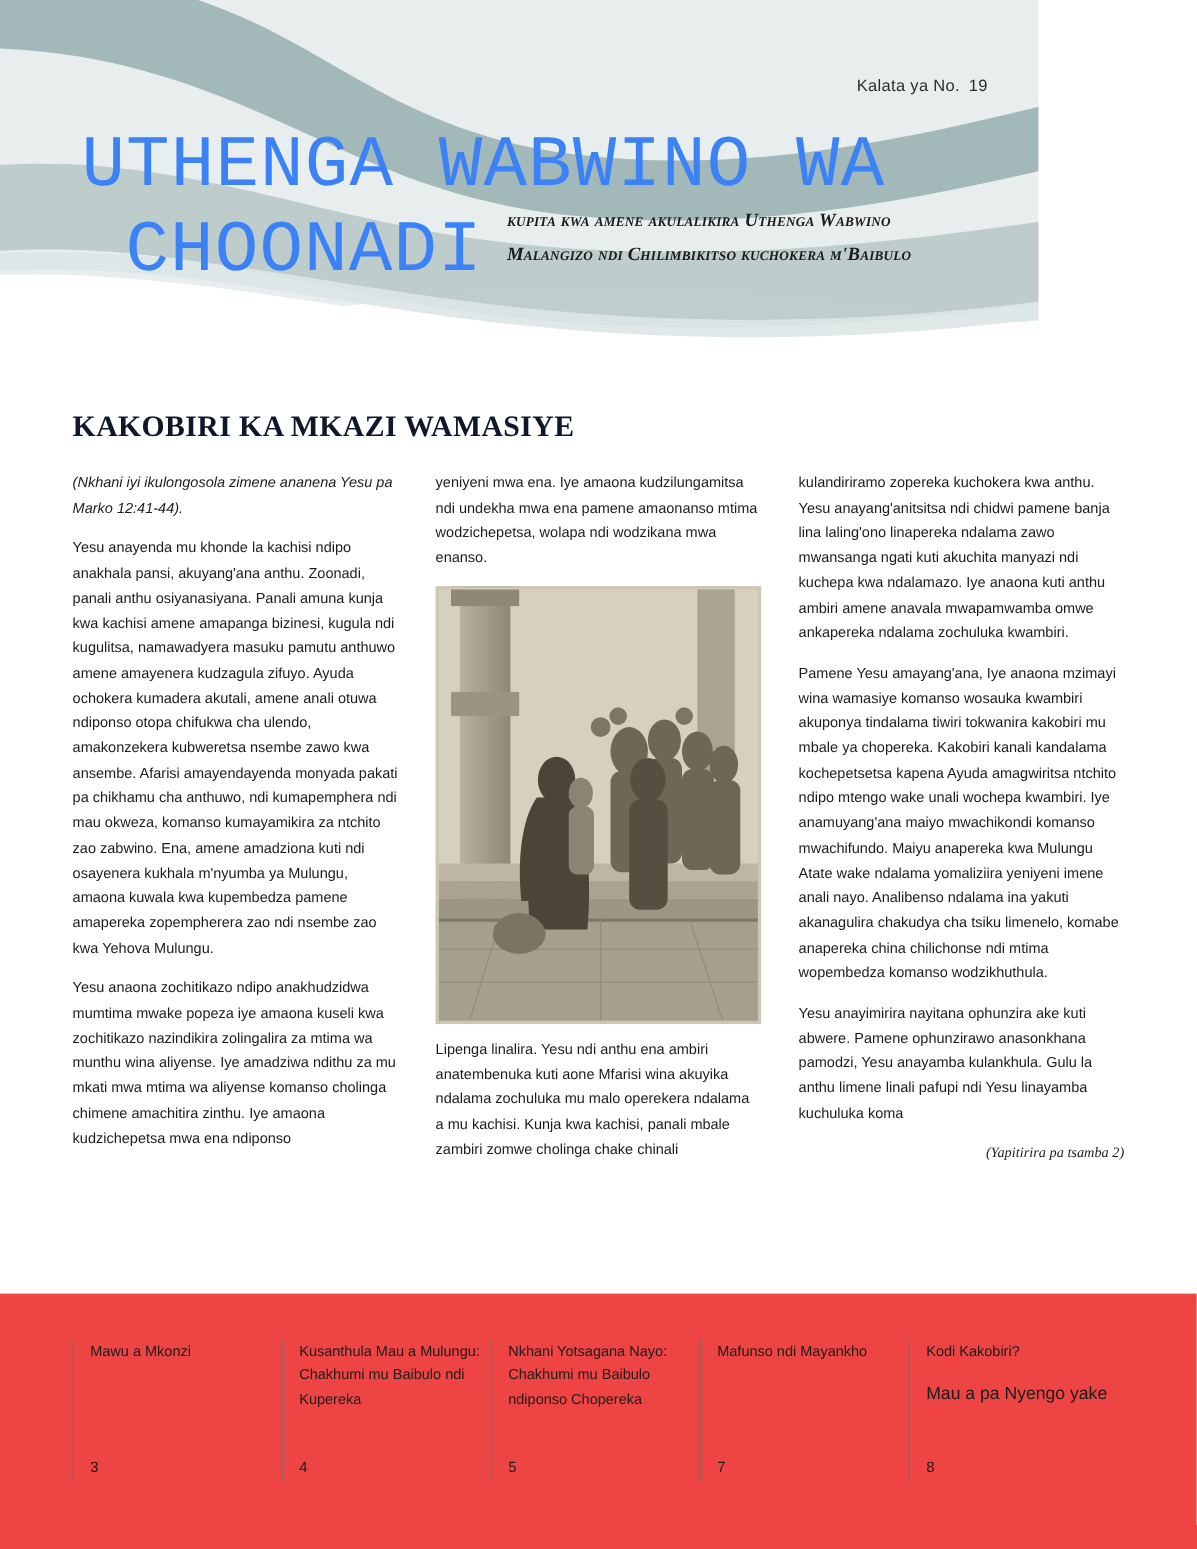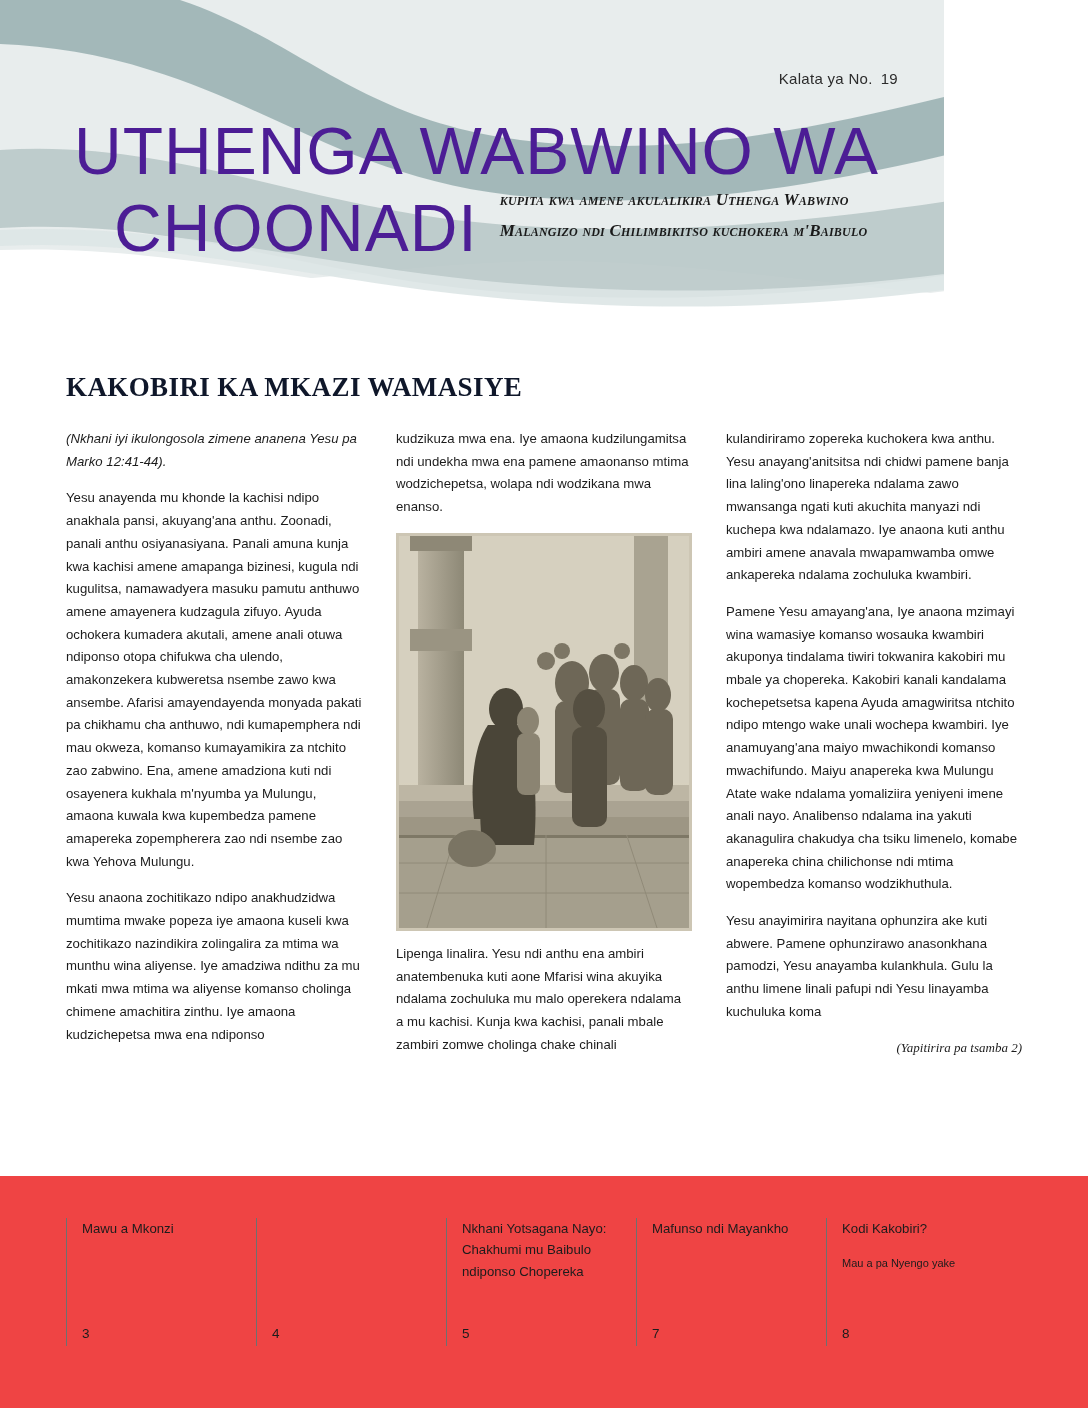--- a/index.html
+++ b/index.html
@@ -36,25 +36,25 @@
   }
   .issue-line .num { margin-left: 8px; }
 
   .masthead {
     position: absolute;
     top: 118px;
     left: 66px;
     width: 960px;
   }
   .mast-line1, .mast-line2 {
-    font-family: Liberation Sans, sans-serif;
+    font-family: Liberation Mono, monospace;
     font-size: 66px;
     line-height: 1.0;
     letter-spacing: 1px;
-    color: #4c1d95;
+    color: #3b82f6;
     font-weight: 400;
   }
   .mast-line1 { margin-left: 8px; }
   .mast-line2 { margin-left: 48px; }
 
   .mast-row2 {
     display: flex;
     align-items: flex-end;
   }
   .subtitle {
@@ -159,21 +159,21 @@
     height: 128px;
     background: #6f6f6f;
   }
   .toc-label {
     font-size: 13.2px;
     line-height: 1.62;
     color: #1c1c1c;
     white-space: pre-line;
   }
   .toc-sub {
-    font-size: 11px;
+    font-size: 16px;
     line-height: 1.62;
     color: #1c1c1c;
     margin-top: 16px;
   }
   .toc-page {
     position: absolute;
     left: 16px;
     top: 108px;
     font-size: 13.5px;
     color: #1c1c1c;
@@ -217,21 +217,21 @@
 
 <div class="columns">
 
   <div class="col">
     <p class="intro">(Nkhani iyi ikulongosola zimene ananena Yesu pa Marko 12:41-44).</p>
     <p>Yesu anayenda mu khonde la kachisi ndipo anakhala pansi, akuyang'ana anthu. Zoonadi, panali anthu osiyanasiyana. Panali amuna kunja kwa kachisi amene amapanga bizinesi, kugula ndi kugulitsa, namawadyera masuku pamutu anthuwo amene amayenera kudzagula zifuyo. Ayuda ochokera kumadera akutali, amene anali otuwa ndiponso otopa chifukwa cha ulendo, amakonzekera kubweretsa nsembe zawo kwa ansembe. Afarisi amayendayenda monyada pakati pa chikhamu cha anthuwo, ndi kumapemphera ndi mau okweza, komanso kumayamikira za ntchito zao zabwino. Ena, amene amadziona kuti ndi osayenera kukhala m'nyumba ya Mulungu, amaona kuwala kwa kupembedza pamene amapereka zopempherera zao ndi nsembe zao kwa Yehova Mulungu.</p>
     <p>Yesu anaona zochitikazo ndipo anakhudzidwa mumtima mwake popeza iye amaona kuseli kwa zochitikazo nazindikira zolingalira za mtima wa munthu wina aliyense. Iye amadziwa ndithu za mu mkati mwa mtima wa aliyense komanso cholinga chimene amachitira zinthu. Iye amaona kudzichepetsa mwa ena ndiponso</p>
   </div>
 
   <div class="col">
-    <p>kudzikuza mwa ena. Iye amaona kudzilungamitsa ndi undekha mwa ena pamene amaonanso mtima wodzichepetsa, wolapa ndi wodzikana mwa enanso.</p>
+    <p>yeniyeni mwa ena. Iye amaona kudzilungamitsa ndi undekha mwa ena pamene amaonanso mtima wodzichepetsa, wolapa ndi wodzikana mwa enanso.</p>
 
     <div class="figure">
       <div class="img-frame">
         <svg width="296" height="398" viewBox="0 0 296 398" xmlns="http://www.w3.org/2000/svg">
           <defs>
             <linearGradient id="sky" x1="0" y1="0" x2="0" y2="1">
               <stop offset="0%" stop-color="#e4dfd0"></stop>
               <stop offset="100%" stop-color="#cfc8b4"></stop>
             </linearGradient>
             <linearGradient id="stone" x1="0" y1="0" x2="1" y2="0">
@@ -320,20 +320,22 @@
   <div class="toc-inner">
 
     <div class="toc-item" style="width:190px">
       <div class="rule"></div>
       <div class="toc-label">Mawu a Mkonzi</div>
       <div class="toc-page">3</div>
     </div>
 
     <div class="toc-item" style="width:190px">
       <div class="rule"></div>
+      <div class="toc-label">Kusanthula Mau a Mulungu:
+Chakhumi mu Baibulo ndi Kupereka</div>
       <div class="toc-page">4</div>
     </div>
 
     <div class="toc-item" style="width:190px">
       <div class="rule"></div>
       <div class="toc-label">Nkhani Yotsagana Nayo: Chakhumi mu Baibulo ndiponso Chopereka</div>
       <div class="toc-page">5</div>
     </div>
 
     <div class="toc-item" style="width:190px">

